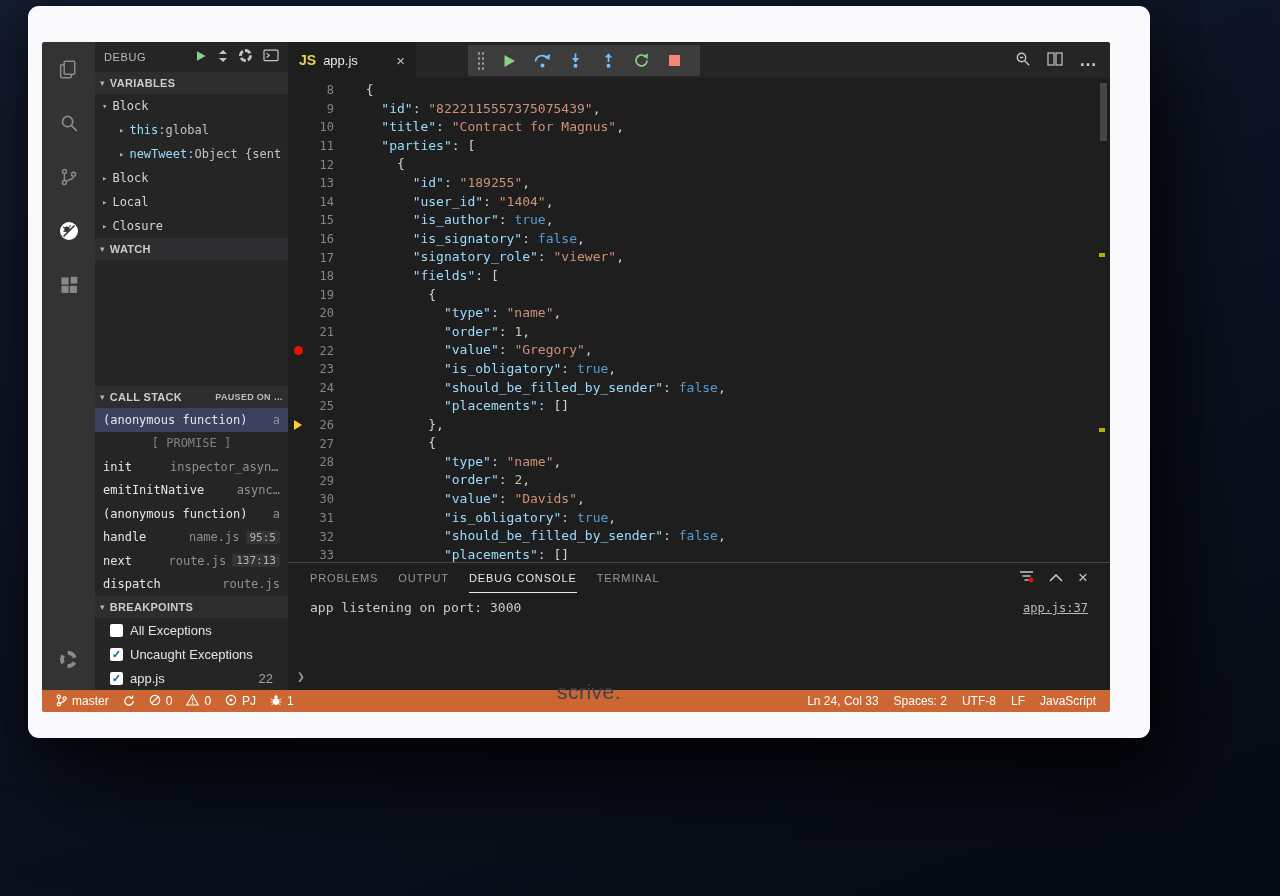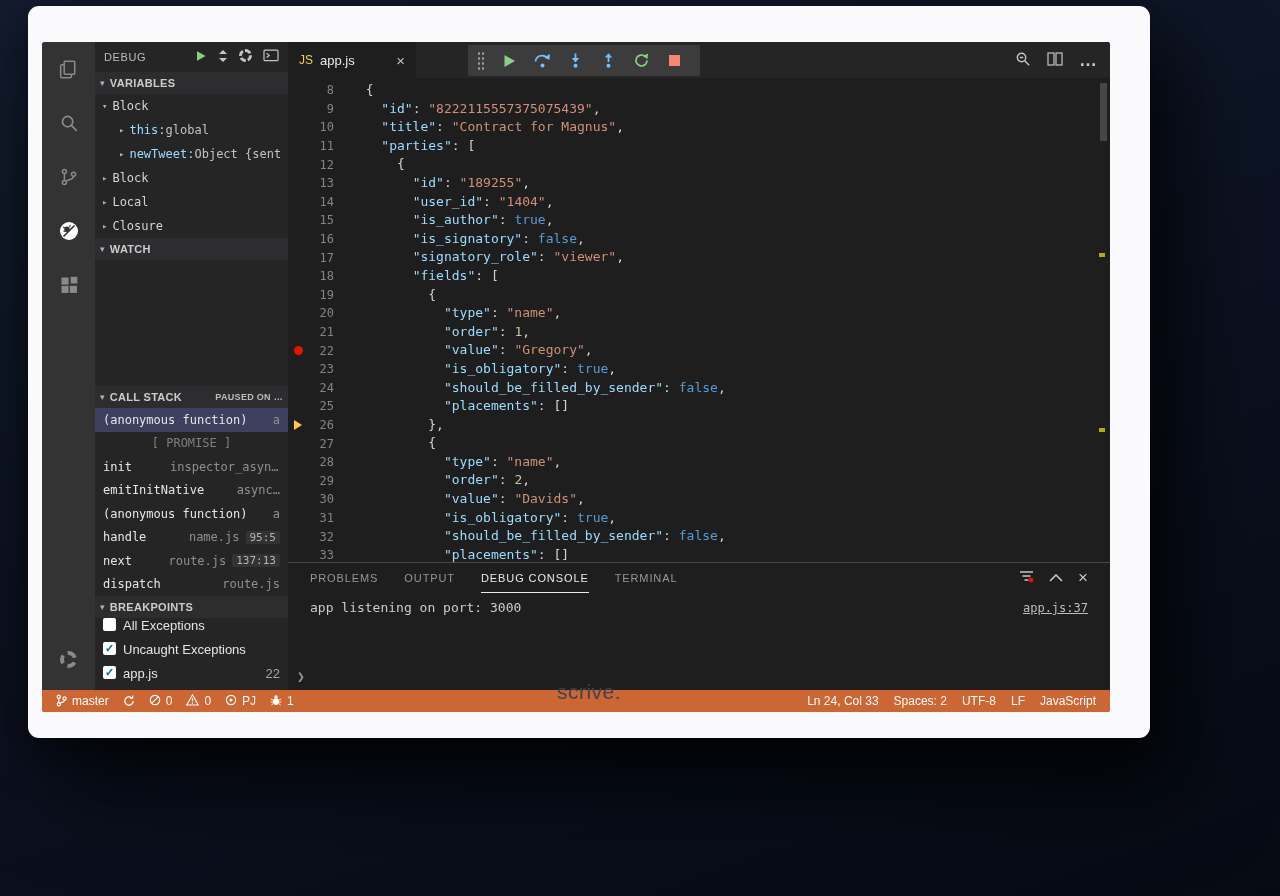--- a/index.html
+++ b/index.html
@@ -32,29 +32,29 @@
 .var-name{color:#9cdcfe}
 .var-value{color:#c2c2c2;white-space:nowrap;overflow:hidden}
 .watch-body{flex:1 1 auto}
 .cs-body{flex:0 0 188px;overflow:hidden}
 .cs-row{height:23.5px;display:flex;align-items:center;padding:0 8px;font:12px "DejaVu Sans Mono",monospace;color:#e6e6e6;cursor:pointer;white-space:nowrap}
 .cs-row.selected{background:#3d415f}
 .cs-row.sep{justify-content:center;color:#7f7f7f;}
 .cs-file{margin-left:auto;color:#8f8f8f;overflow:hidden;text-overflow:ellipsis;max-width:110px}
 .cs-line{margin-left:6px;background:#333;color:#b4b4b4;padding:0 4px;font-size:11px;border-radius:2px}
 .bp-body{flex:0 0 72px}
-.bp-row{height:24px;display:flex;align-items:flex-start;padding:0 8px;font-size:13px;color:#e4e4e4;cursor:pointer}
+.bp-row{height:24px;display:flex;align-items:center;padding:0 15px;font-size:13px;color:#e4e4e4;cursor:pointer}
 .cb{width:13px;height:13px;background:#fff;border-radius:2px;margin-right:7px;display:flex;align-items:center;justify-content:center;font-size:11px;color:#0e639c;font-weight:bold;line-height:1}
 .bp-line{margin-left:auto;color:#a5a5a5}
 
 
 .main{position:absolute;left:246px;right:0;top:0;bottom:22px;background:#1e1e1e}
 .tabbar{height:36px;background:#252526;position:relative;display:flex}
 .tab{width:128px;background:#1e1e1e;display:flex;align-items:center;gap:7px;padding:0 11px;font-size:13px;color:#e9e9e9;cursor:pointer}
-.js-badge{color:#e8d44d;font-size:12px;font-weight:normal}
+.js-badge{color:#e8d44d;font-size:14px;font-weight:bold}
 .tab-close{margin-left:auto;color:#c0c0c0;font-size:15px}
 .dbg-toolbar{position:absolute;left:180px;top:3px;height:31px;background:#3c3c3c;display:flex;align-items:center;padding:0 9px;border-radius:2px}
 .grip{width:8px;height:19px;margin-right:8px;background-image:radial-gradient(circle,#9a9a9a 1px,transparent 1.4px);background-size:4px 5px;cursor:grab}
 .dbg-btn{width:33px;height:31px;display:flex;align-items:center;justify-content:center;cursor:pointer}
 .stop-sq{width:11px;height:11px;background:#f48771;display:inline-block}
 .editor-actions{position:absolute;right:12px;top:0;height:36px;display:flex;align-items:center;gap:16px;color:#c5c5c5}
 .more-dots{font-size:18px;font-weight:bold;letter-spacing:1px;line-height:10px}
 .editor{position:absolute;top:36px;left:0;right:0;bottom:128px;display:flex;overflow:hidden;padding-top:3px}
 .gutter{flex:0 0 54px}
 .gutter-line{height:18.6px;display:flex;align-items:center}
@@ -65,21 +65,21 @@
 .code{flex:1;padding-left:8px;font:13px/18.6px "DejaVu Sans Mono",monospace;overflow:hidden}
 .code-line{height:18.6px;white-space:pre}
 .tk-p{color:#d4d4d4}.tk-k{color:#9cdcfe}.tk-s{color:#ce9178}.tk-n{color:#b5cea8}.tk-b{color:#569cd6}
 .overview{position:absolute;right:0;top:36px;width:14px;bottom:128px}
 .ov-thumb{position:absolute;right:3px;top:5px;width:7px;height:58px;background:rgba(190,190,190,.25)}
 .ov-mark{position:absolute;right:5px;width:6px;height:4px;background:#b0b000}
 
 
 .panel{position:absolute;left:0;right:0;bottom:0;height:128px;background:#1e1e1e;border-top:1px solid #474747}
 .panel-tabs-row{height:30px;display:flex;align-items:center;padding:0 22px}
-.panel-tabs{display:flex;gap:26px;height:30px}
+.panel-tabs{display:flex;gap:20px;height:30px}
 .panel-tab{font-size:11px;letter-spacing:.9px;color:#969696;height:30px;display:flex;align-items:center;border-bottom:1px solid transparent;cursor:pointer}
 .panel-tab.active{color:#eaeaea;border-bottom-color:#eaeaea}
 .panel-actions{margin-left:auto;display:flex;gap:15px;align-items:center;color:#c5c5c5}
 .panel-x{font-size:17px;line-height:12px;cursor:pointer}
 .panel-body{position:relative;height:97px;padding:7px 22px 0 22px;font:13px "DejaVu Sans Mono",monospace;color:#ccc}
 .console-row{display:flex;align-items:baseline}
 .src-link{margin-left:auto;text-decoration:underline;color:#bdbdbd;font-size:12px;cursor:pointer}
 .panel-prompt{position:absolute;left:9px;bottom:6px;color:#9a9a9a}
 
 

